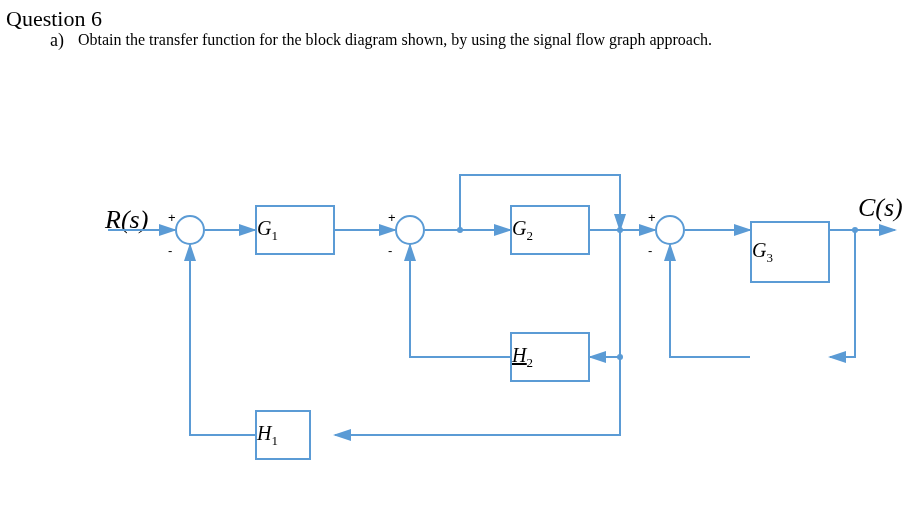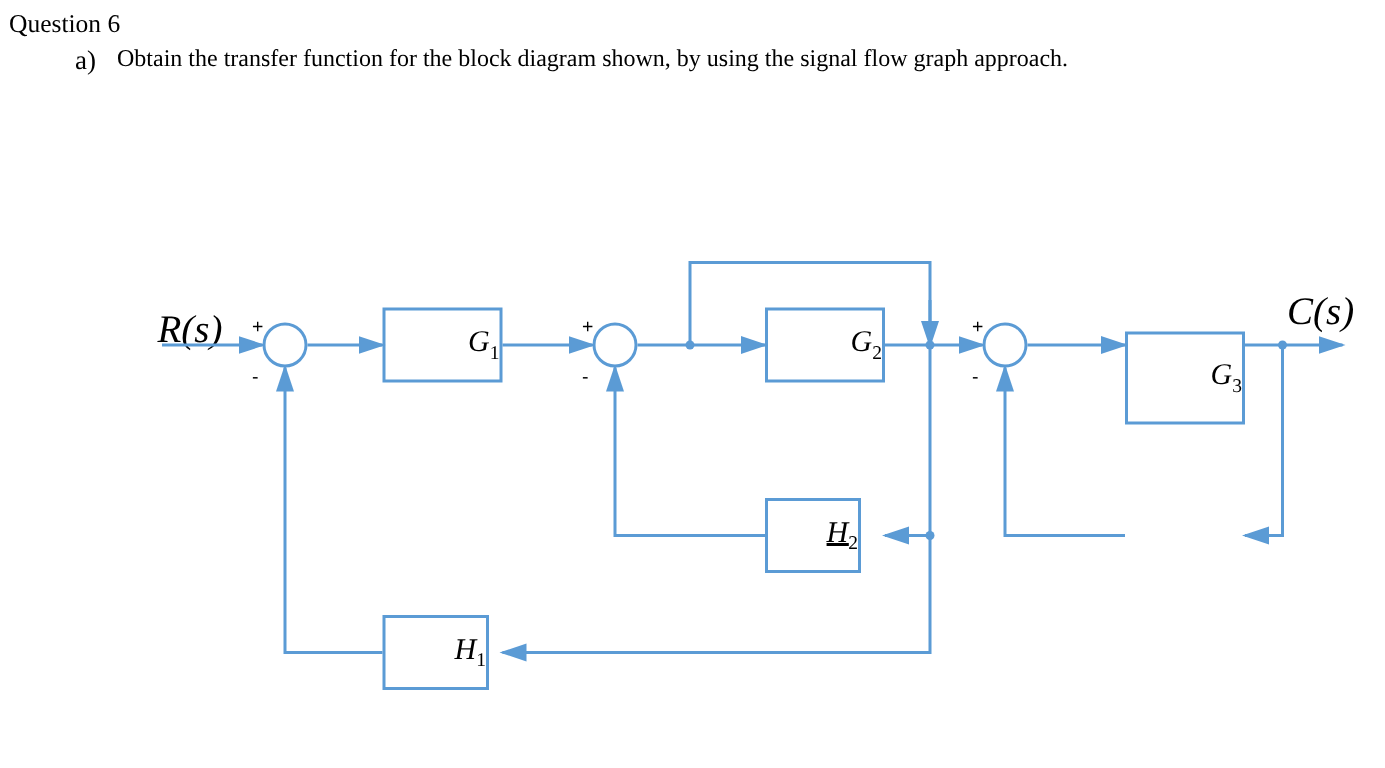--- a/index.html
+++ b/index.html
@@ -8,21 +8,21 @@
     background: #fff;
     width: 923px;
     height: 512px;
     position: relative;
     color: #000;
   }
   .question-header {
     position: absolute;
     left: 6px;
     top: 6px;
-    font-size: 17px;
+    font-size: 22px;
   }
   .part-label {
     position: absolute;
     left: 50px;
     top: 30px;
     font-size: 18px;
   }
   .part-text {
     position: absolute;
     left: 78px;
@@ -43,21 +43,21 @@
     font-size: 26px;
     font-style: italic;
     font-family: 'Times New Roman', serif;
   }
   .block {
     position: absolute;
     border: 2px solid #5b9bd5;
     background: #fff;
     display: flex;
     align-items: center;
-    justify-content: flex-end;
+    justify-content: flex-start;
     font-size: 20px;
     font-style: italic;
     font-family: 'Times New Roman', serif;
   }
   .block sub { font-size: 13px; font-style: normal; vertical-align: sub; }
   .summer {
     position: absolute;
     width: 30px;
     height: 30px;
     border: 2px solid #5b9bd5;
@@ -104,24 +104,24 @@
   <div class="block" style="left:255px; top:205px; width:80px; height:50px;">
     <span><span>G</span><sub>1</sub></span>
   </div>
   <div class="block" style="left:510px; top:205px; width:80px; height:50px;">
     <span><span>G</span><sub>2</sub></span>
   </div>
   <div class="block" style="left:750px; top:221px; width:80px; height:62px;">
     <span><span>G</span><sub>3</sub></span>
   </div>
 
-  <div class="block" style="left:255px; top:410px; width:71px; height:50px;">
+  <div class="block" style="left:255px; top:410px; width:56px; height:50px;">
     <span><span>H</span><sub>1</sub></span>
   </div>
-  <div class="block" style="left:510px; top:332px; width:64px; height:50px;text-decoration:underline;">
+  <div class="block" style="left:510px; top:332px; width:80px; height:50px;text-decoration:underline;">
     <span><span>H</span><sub>2</sub></span>
   </div>
 
   <svg width="923" height="512" style="position:absolute;left:0;top:0;">
     <defs>
       <marker id="arrow" markerWidth="10" markerHeight="10" refX="8" refY="3" orient="auto">
         <path d="M0,0 L9,3 L0,6 Z" class="arrowhead"></path>
       </marker>
     </defs>
 

